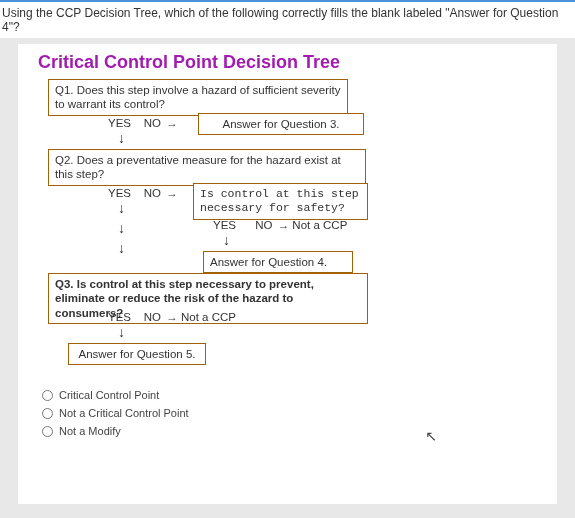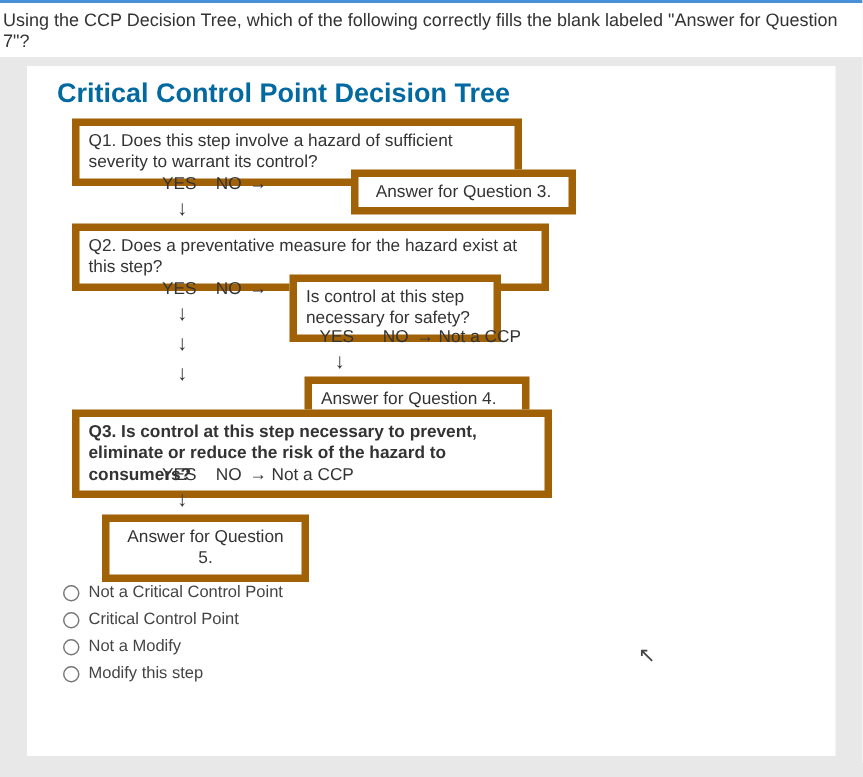--- a/index.html
+++ b/index.html
@@ -20,25 +20,25 @@
     .page {
       background: #fff;
       margin: 6px 18px 0 18px;
       padding: 8px 20px 10px 20px;
       position: relative;
       height: 460px;
     }
     .title {
       font-size: 18px;
       font-weight: bold;
-      color: #0369a1;
+      color: #a21caf;
       margin-bottom: 6px;
     }
     .box {
-      border: 5px solid #a16207;
+      border: 1px solid #a16207;
       padding: 3px 6px;
       font-size: 11.5px;
       line-height: 1.25;
       background: #fff;
       display: inline-block;
     }
     .diagram {
       position: relative;
       width: 100%;
       height: 340px;
@@ -75,49 +75,49 @@
       position: absolute;
       right: 120px;
       top: 384px;
       font-size: 14px;
       color: #444;
     }
   </style>
 </head>
 <body>
 
-<div class="top-bar">Using the CCP Decision Tree, which of the following correctly fills the blank labeled "Answer for Question 7"?</div>
+<div class="top-bar">Using the CCP Decision Tree, which of the following correctly fills the blank labeled "Answer for Question 4"?</div>
 
 <div class="page">
   <div class="title">Critical Control Point Decision Tree</div>
 
   <div class="diagram">
 
     <div class="box abs" style="left:10px; top:0; width:300px;">Q1. Does this step involve a hazard of sufficient severity to warrant its control?</div>
 
     <div class="abs" style="left:70px; top:38px;">
       <span class="yesno">YES</span>
       &nbsp;&nbsp;
       <span class="yesno">NO</span>
       <span class="arrow-right"></span>
     </div>
-    <div class="box abs" style="left:160px; top:34px; width:150px; text-align:center;margin-left:36px;">Answer for Question 3.</div>
+    <div class="box abs" style="left:160px; top:34px; width:166px; text-align:center;">Answer for Question 3.</div>
 
     <div class="arrow-down abs" style="left:80px; top:52px;">↓</div>
 
     <div class="box abs" style="left:10px; top:70px; width:318px;">Q2. Does a preventative measure for the hazard exist at this step?</div>
 
     <div class="abs" style="left:70px; top:108px;">
       <span class="yesno">YES</span>
       &nbsp;&nbsp;
       <span class="yesno">NO</span>
       <span class="arrow-right"></span>
     </div>
 
-    <div class="box abs" style="left:155px; top:104px; width:141px;">Is control at this step necessary for safety?</div>
+    <div class="box abs" style="left:155px; top:104px; width:175px;font-family:Liberation Mono, monospace;">Is control at this step necessary for safety?</div>
 
     <div class="abs" style="left:175px; top:140px;">
       <span class="yesno">YES</span>
       &nbsp;&nbsp;&nbsp;&nbsp;
       <span class="yesno">NO</span>
       <span class="arrow-right"></span>
       <span>Not a CCP</span>
     </div>
 
     <div class="arrow-down abs" style="left:80px; top:122px;">↓</div>
@@ -140,30 +140,26 @@
 
     <div class="arrow-down abs" style="left:80px; top:246px;">↓</div>
 
     <div class="box abs" style="left:30px; top:264px; width:138px; text-align:center;">Answer for Question 5.</div>
 
   </div>
 
   <div class="options" style="margin-top:-36px;">
     <div class="opt">
       <span class="radio"></span>
+      <span>Critical Control Point</span>
+    </div>
+    <div class="opt">
+      <span class="radio"></span>
       <span>Not a Critical Control Point</span>
     </div>
     <div class="opt">
       <span class="radio"></span>
-      <span>Critical Control Point</span>
-    </div>
-    <div class="opt">
-      <span class="radio"></span>
       <span>Not a Modify</span>
-    </div>
-    <div class="opt">
-      <span class="radio"></span>
-      <span>Modify this step</span>
     </div>
   </div>
 
   <div class="cursor">↖</div>
 </div>
 
 </body></html>

